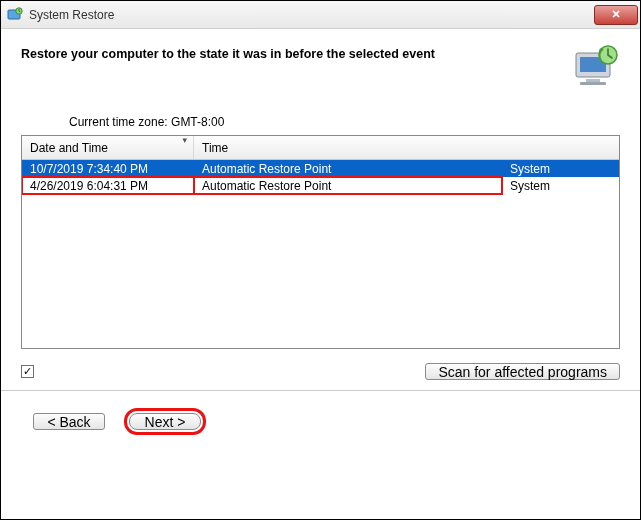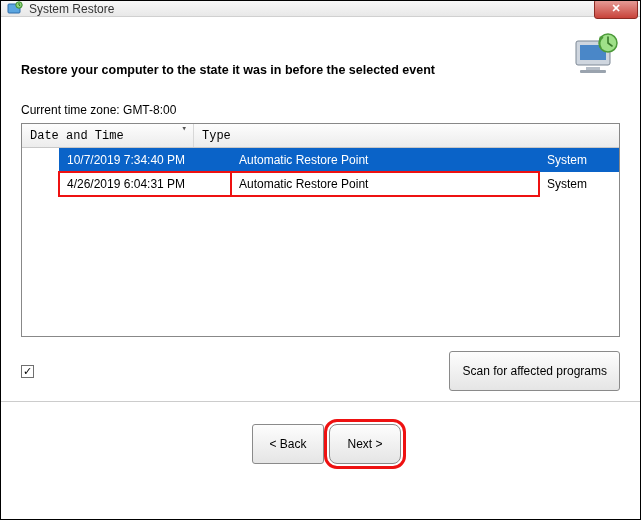--- a/index.html
+++ b/index.html
@@ -1,46 +1,46 @@
 <!DOCTYPE html>
 <html><head>
   <meta charset="utf-8">
   <style>
     * { box-sizing: border-box; margin: 0; padding: 0; }
     body { font-family: "Segoe UI", Tahoma, sans-serif; font-size: 12px; background: #fff; width: 641px; height: 520px; border: 1px solid #000; overflow: hidden; }
-    .titlebar { height: 16px; background: linear-gradient(to bottom, #f8f8f8, #e8e8e8); border-bottom: 1px solid #d0d0d0; display: flex; align-items: center; padding: 0 2px 0 6px; }
+    .titlebar { height: 28px; background: linear-gradient(to bottom, #f8f8f8, #e8e8e8); border-bottom: 1px solid #d0d0d0; display: flex; align-items: center; padding: 0 2px 0 6px; }
     .titlebar .appicon { width: 16px; height: 16px; margin-right: 6px; display:flex; align-items:center; justify-content:center;}
     .titlebar .title { font-size: 12px; color: #333; flex: 1; }
     .closebtn { width: 44px; height: 20px; background: linear-gradient(to bottom, #e7a09b, #c8433a); border: 1px solid #8c2b24; border-radius: 3px; display: flex; align-items: center; justify-content: center; cursor: pointer; }
     .closebtn span { color: #fff; font-weight: bold; font-size: 11px; font-family: Arial; }
     .content { padding: 16px 20px 10px 20px; }
-    .header-row { display: flex; align-items: flex-end; }
+    .header-row { display: flex; align-items: flex-start; }
     .header-row .heading { flex: 1; font-weight: bold; font-size: 12.5px; color: #000; padding-top:2px;}
     .headericon { width: 50px; height: 44px; }
-    .tz { margin-top: 26px; margin-bottom: 6px; color: #000; }
+    .tz { margin-top: 26px; margin-bottom: 6px; color: #000; margin-left: 48px; }
     .table-wrap { border: 1px solid #888; background: #fff; height: 214px; overflow: hidden; }
     .table-head { display: flex; background: linear-gradient(to bottom, #fdfdfd, #ececec); border-bottom: 1px solid #c8c8c8; height: 24px; }
-    .th { display: flex; align-items: center; padding: 0 8px; font-size: 12px; color: #000; border-right: 1px solid #d8d8d8; position: relative; font-family: Liberation Mono, monospace; }
+    .th { display: flex; align-items: center; padding: 0 8px; font-size: 12px; color: #000; border-right: 1px solid #d8d8d8; position: relative; }
     .th:last-child { border-right: none; }
     .th .sortmark { font-size: 9px; color:#555; position:absolute; right:6px; top:-1px;}
     .col-dt { width: 172px; }
     .col-desc { width: 308px; }
     .col-type { flex: 1; }
     .table-body { background: #fff; }
-    .tr { display: flex; height: 24px; font-size: 12px; margin-left: 37px; }
+    .tr { display: flex; height: 17px; font-size: 12px; }
     .td { padding: 0 8px; white-space: nowrap; overflow: hidden; display:flex; align-items:center;}
     .tr.selected { background: #0a63c8; color: #fff; }
     .tr.highlighted .td.col-dt, .tr.highlighted .td.col-desc { outline: 2px solid #e11; outline-offset: -1px; background:#fff; }
     .footer-row { display: flex; align-items: center; margin-top: 14px; margin-bottom: 8px; }
     .checkbox { width: 13px; height: 13px; border: 1px solid #707070; margin-right: 6px; display:flex; align-items:center; justify-content:center; background:#fff; cursor:pointer;}
     .checkbox .chk { font-size:11px; line-height:11px; color:#000;}
     .spacer { flex: 1; }
-    .btn { height: 40px; padding: 0 12px; background: linear-gradient(to bottom, #fdfdfd, #e5e5e5); border: 1px solid #8a8a8a; border-radius: 3px; font-size: 12px; cursor: pointer; display:inline-flex; align-items:center; justify-content:center; min-width:72px;}
+    .btn { height: 17px; padding: 0 12px; background: linear-gradient(to bottom, #fdfdfd, #e5e5e5); border: 1px solid #8a8a8a; border-radius: 3px; font-size: 14px; cursor: pointer; display:inline-flex; align-items:center; justify-content:center; min-width:72px;}
     .divider { border: none; border-top: 1px solid #ccc; margin: 10px -20px 12px -20px; }
-    .buttons-row { display: flex; justify-content: center; gap: 5px; padding: 0 20px 14px 20px; align-items:center;margin-left:12px;}
+    .buttons-row { display: flex; justify-content: flex-start; gap: 24px; padding: 0 20px 14px 20px; align-items:center;margin-left:12px;}
     .btn-highlight { outline: 3px solid #e11; outline-offset: 2px; border-radius: 8px; }
   </style>
 </head>
 <body>
 
 <div class="titlebar">
   <span class="appicon">
     <svg viewBox="0 0 16 16" width="16" height="16">
         <rect x="1" y="3" width="12" height="9" rx="1" fill="#5aa5e0" stroke="#2d6aa8"></rect>
         <circle cx="12" cy="4" r="3.2" fill="#8fd67a" stroke="#3a8b2d"></circle>
@@ -72,21 +72,21 @@
 
   <div class="tz">Current time zone: GMT-8:00</div>
 
   <div class="table-wrap">
     <div class="table-head">
       <div class="th col-dt">
         <span>Date and Time</span>
         <span class="sortmark">▾</span>
       </div>
       <div class="th col-type">
-        <span>Type</span>
+        <span>Time</span>
       </div>
     </div>
     <div class="table-body" id="tbody">
         <div class="tr selected">
           <div class="td col-dt">10/7/2019 7:34:40 PM</div>
           <div class="td col-desc">Automatic Restore Point</div>
           <div class="td col-type">System</div>
         </div>
         <div class="tr highlighted">
           <div class="td col-dt">4/26/2019 6:04:31 PM</div>

